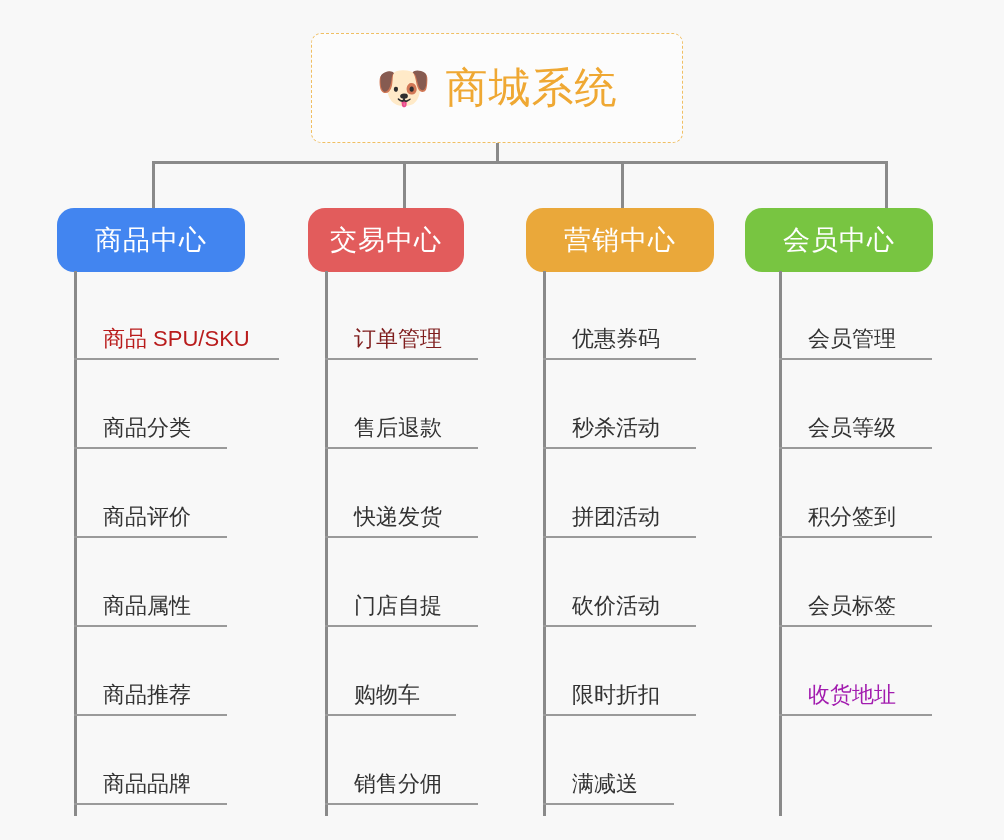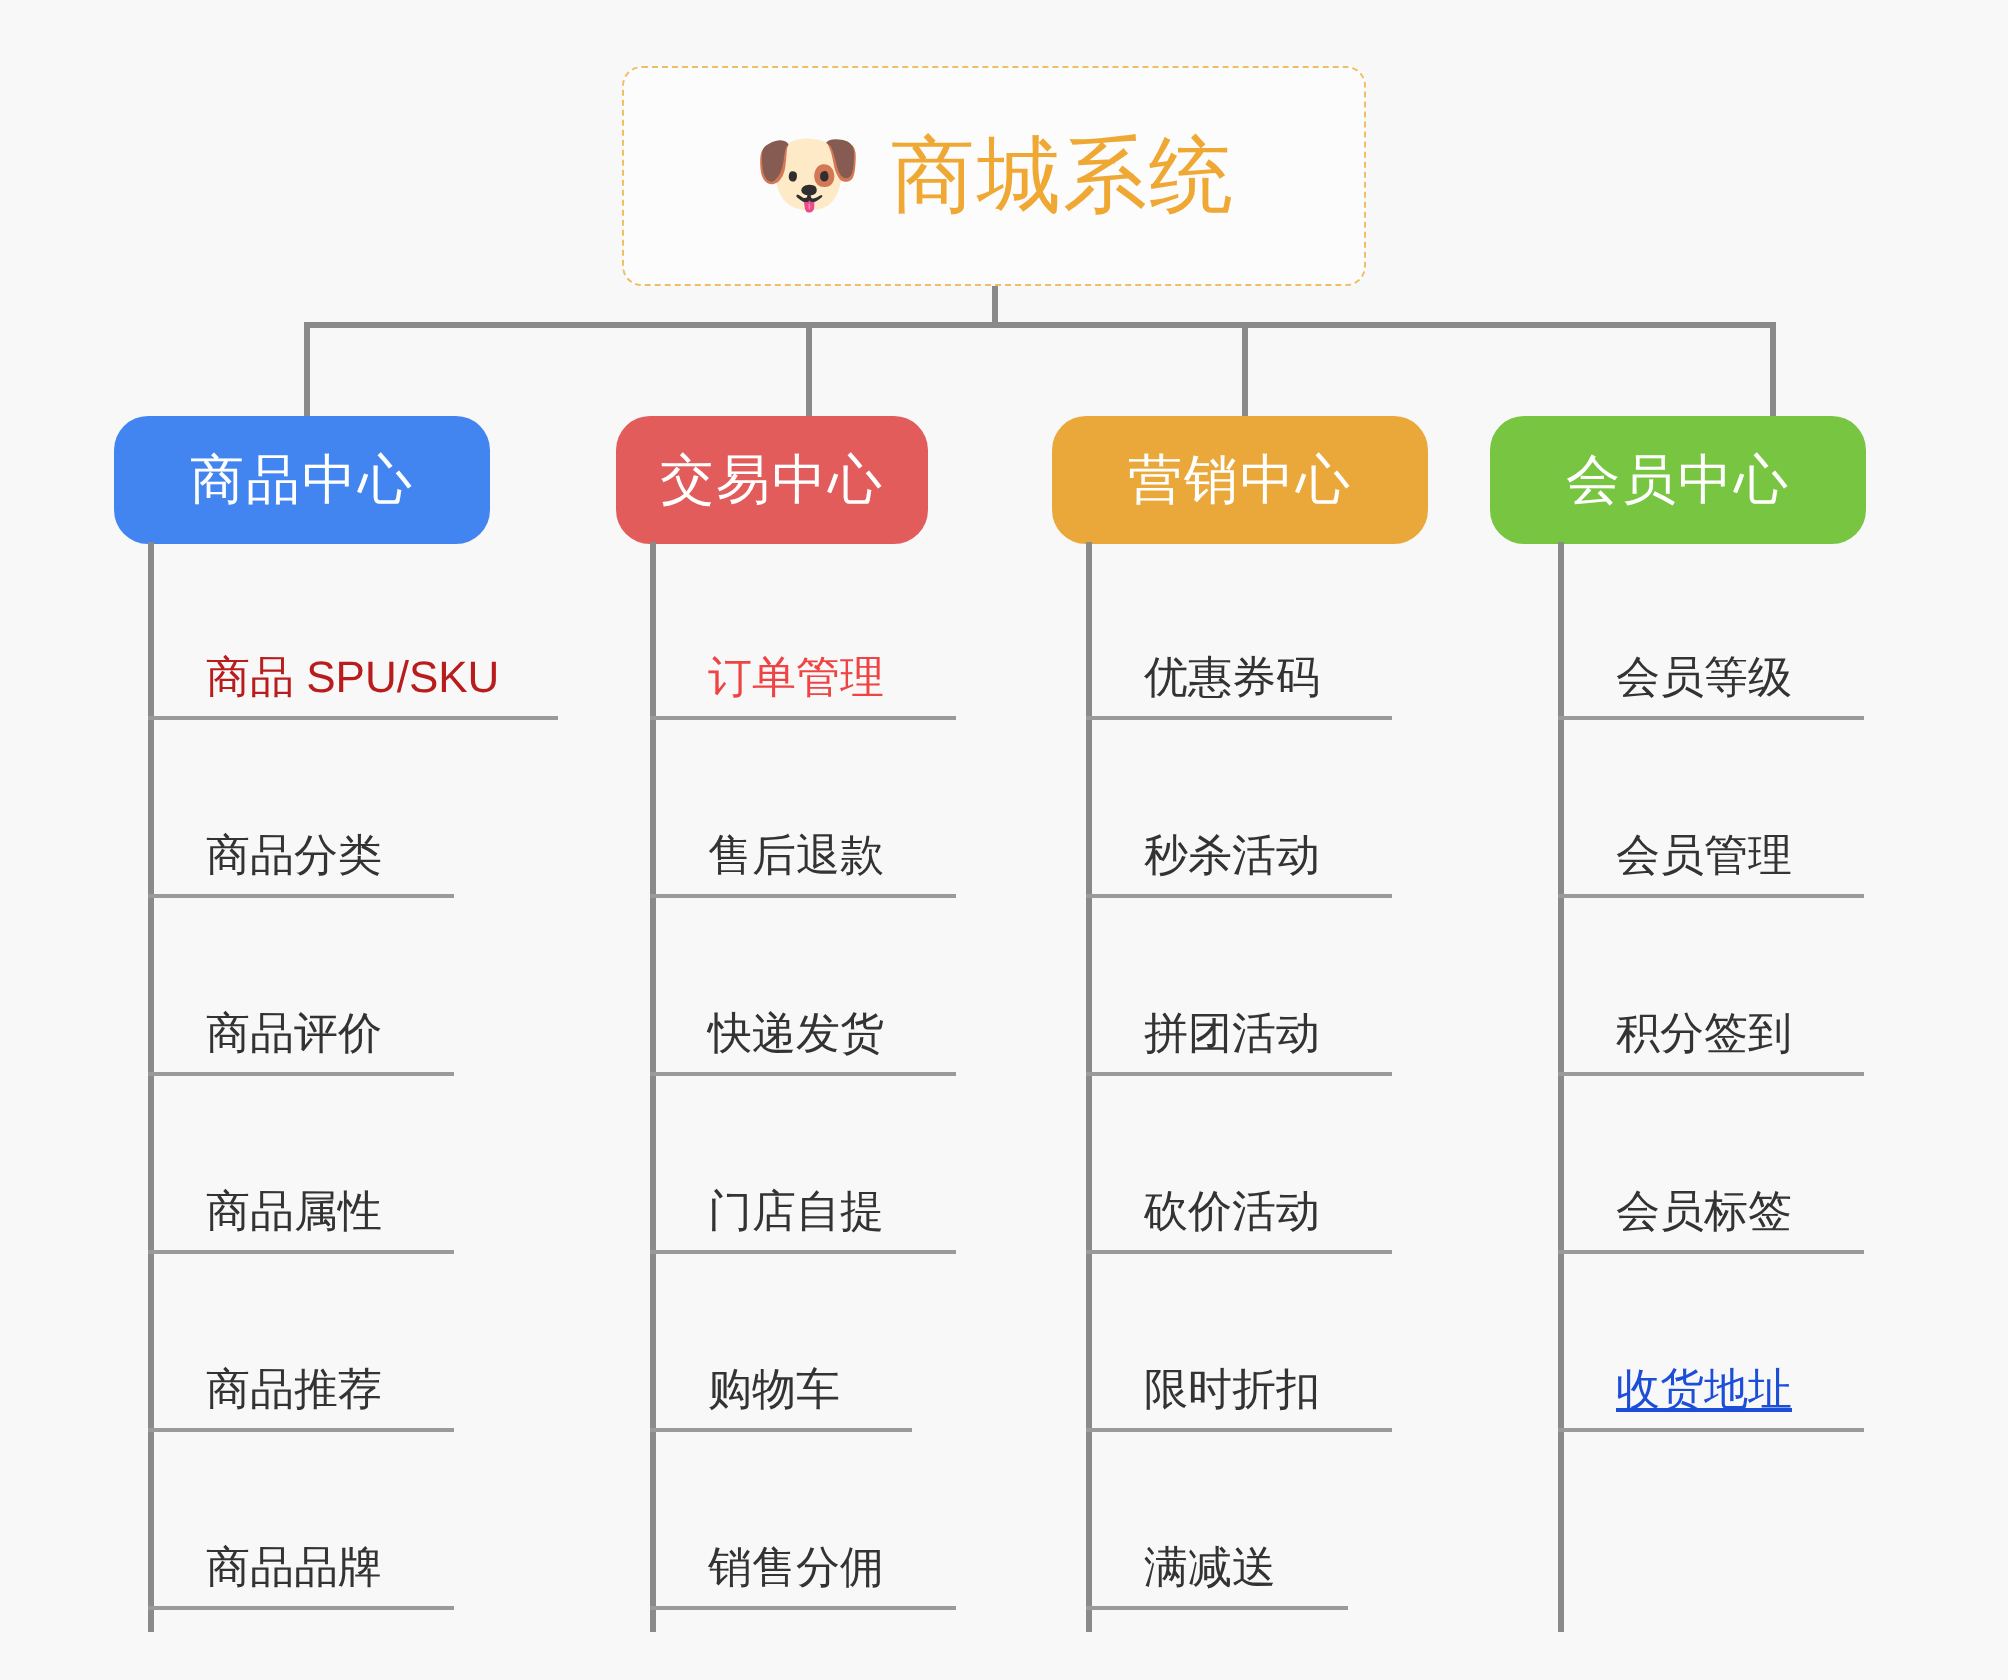--- a/index.html
+++ b/index.html
@@ -156,21 +156,21 @@
     </div>
     <div class="leaf-item">
       <span class="leaf-text" style="color: rgb(51, 51, 51);">商品品牌</span>
       <span class="leaf-underline" style="width: 153px; background: rgb(154, 154, 154);"></span>
     </div>
   </div>
 
   <div class="leaf-col" style="left:309px;">
     <div class="leaf-trunk" style="height: 545px; background: rgb(138, 138, 138);"></div>
     <div class="leaf-item">
-      <span class="leaf-text" style="color: #ef4444;">订单管理</span>
+      <span class="leaf-text" style="color: #7f1d1d;">订单管理</span>
       <span class="leaf-underline" style="width: 153px; background: rgb(154, 154, 154);"></span>
     </div>
     <div class="leaf-item">
       <span class="leaf-text" style="color: rgb(51, 51, 51);">售后退款</span>
       <span class="leaf-underline" style="width: 153px; background: rgb(154, 154, 154);"></span>
     </div>
     <div class="leaf-item">
       <span class="leaf-text" style="color: rgb(51, 51, 51);">快递发货</span>
       <span class="leaf-underline" style="width: 153px; background: rgb(154, 154, 154);"></span>
     </div>
@@ -212,34 +212,34 @@
     </div>
     <div class="leaf-item">
       <span class="leaf-text" style="color: rgb(51, 51, 51);">满减送</span>
       <span class="leaf-underline" style="width: 131px; background: rgb(154, 154, 154);"></span>
     </div>
   </div>
 
   <div class="leaf-col" style="left:763px;">
     <div class="leaf-trunk" style="height: 545px; background: rgb(138, 138, 138);"></div>
     <div class="leaf-item">
+      <span class="leaf-text" style="color: rgb(51, 51, 51);">会员管理</span>
+      <span class="leaf-underline" style="width: 153px; background: rgb(154, 154, 154);"></span>
+    </div>
+    <div class="leaf-item">
       <span class="leaf-text" style="color: rgb(51, 51, 51);">会员等级</span>
       <span class="leaf-underline" style="width: 153px; background: rgb(154, 154, 154);"></span>
     </div>
     <div class="leaf-item">
-      <span class="leaf-text" style="color: rgb(51, 51, 51);">会员管理</span>
-      <span class="leaf-underline" style="width: 153px; background: rgb(154, 154, 154);"></span>
-    </div>
-    <div class="leaf-item">
       <span class="leaf-text" style="color: rgb(51, 51, 51);">积分签到</span>
       <span class="leaf-underline" style="width: 153px; background: rgb(154, 154, 154);"></span>
     </div>
     <div class="leaf-item">
       <span class="leaf-text" style="color: rgb(51, 51, 51);">会员标签</span>
       <span class="leaf-underline" style="width: 153px; background: rgb(154, 154, 154);"></span>
     </div>
     <div class="leaf-item">
-      <span class="leaf-text" style="color: #1d4ed8; text-decoration: underline;">收货地址</span>
+      <span class="leaf-text" style="color: #a21caf;">收货地址</span>
       <span class="leaf-underline" style="width: 153px; background: rgb(154, 154, 154);"></span>
     </div>
   </div>
 
 </div>
 
 </body></html>

